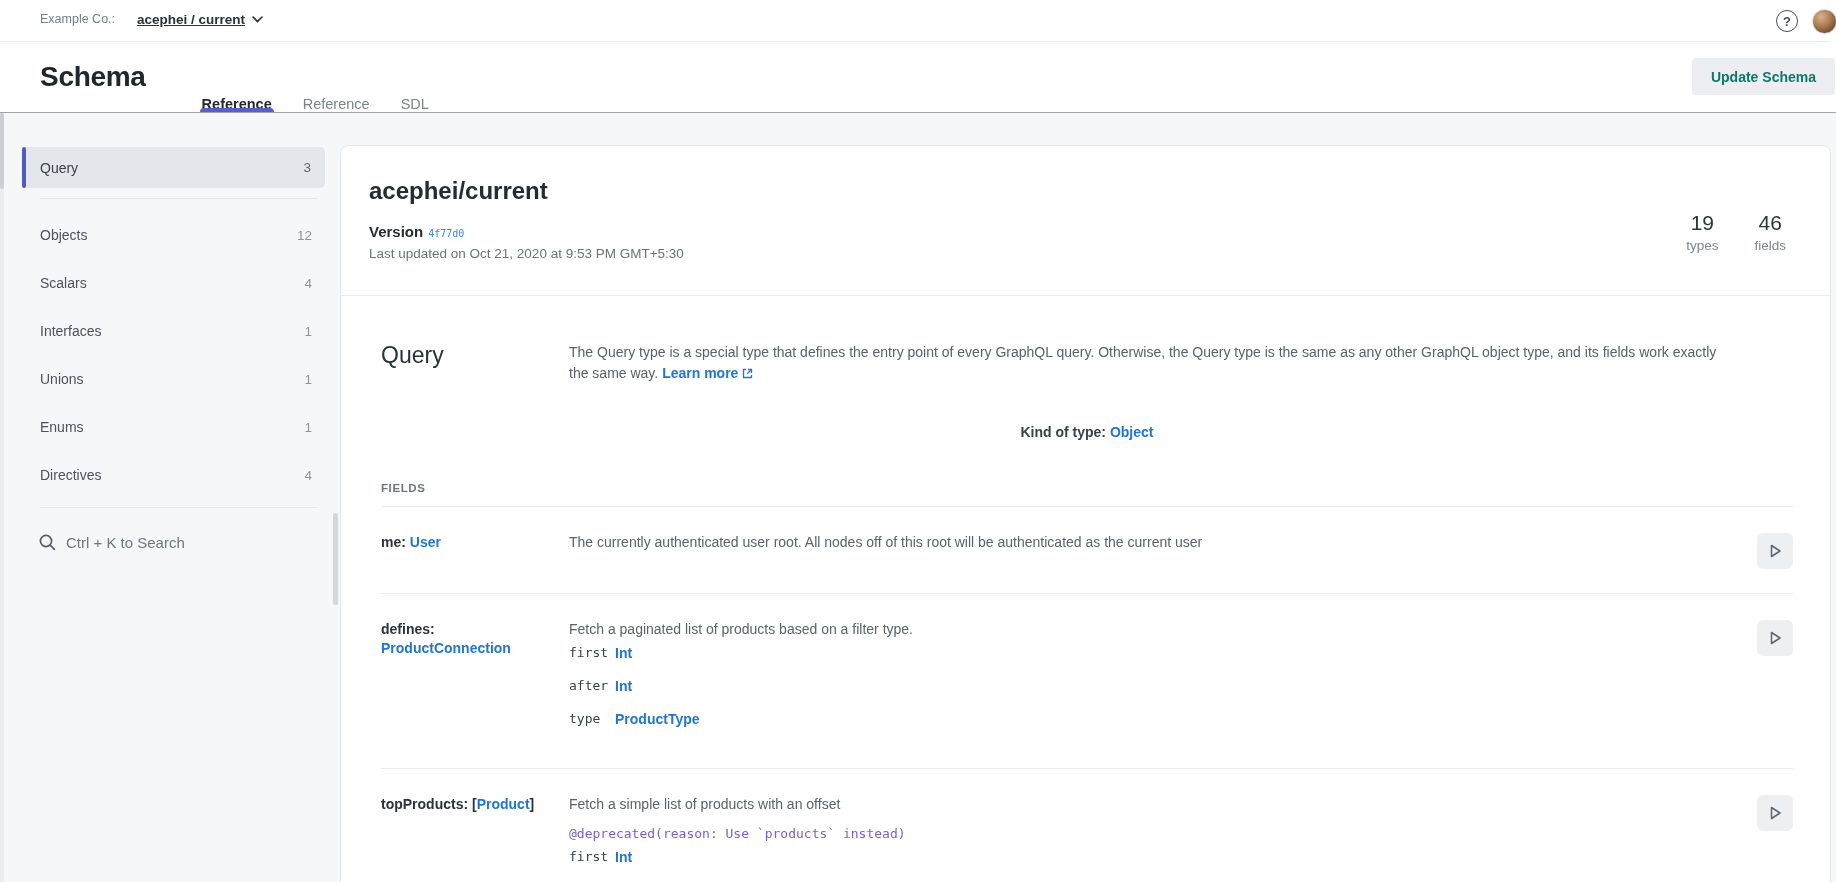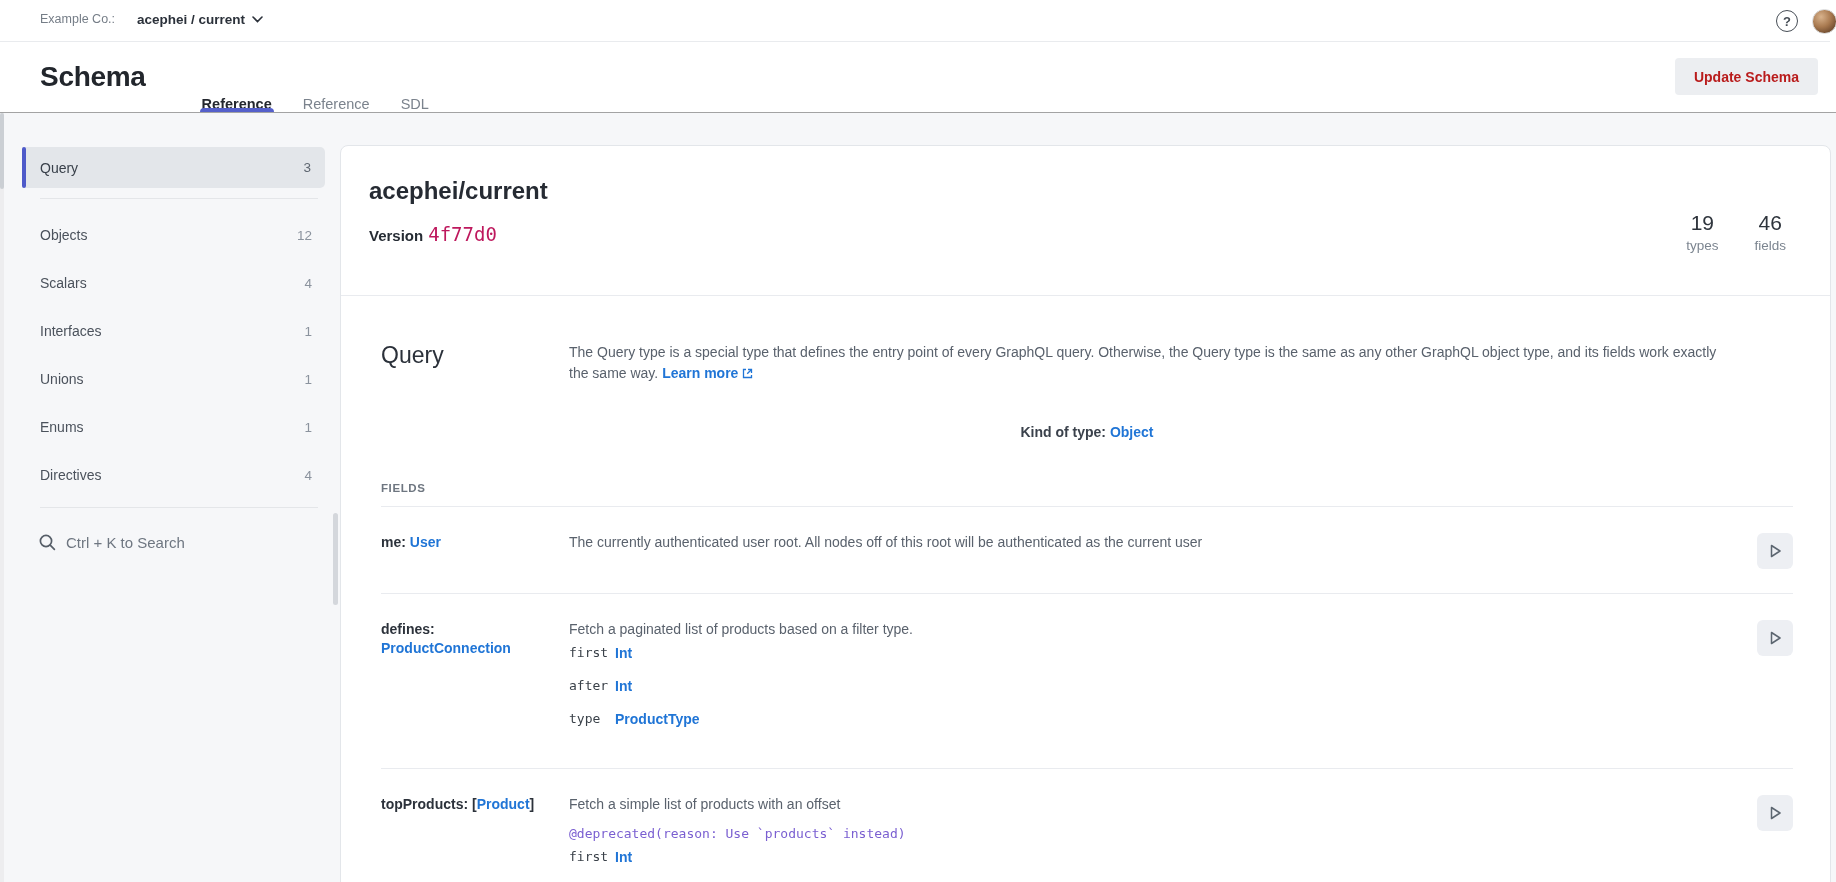--- a/index.html
+++ b/index.html
@@ -10,43 +10,43 @@
     -webkit-font-smoothing:antialiased;
   }
   .mono { font-family:"DejaVu Sans Mono","Liberation Mono",monospace; }
 
   
   .topbar { position:absolute; top:0; left:0; right:6px; height:42px;
             background:#fff; border-bottom:1px solid #e9ebee;
             display:flex; align-items:center; padding:0 0 3px 40px; }
   .brand-label { font-size:12.5px; color:#757d87; }
   .graph-selector { margin-left:22px; display:flex; align-items:center; gap:7px;
-                    font-size:13.5px; font-weight:700; color:#2b313a; cursor:pointer; }
+                    font-size:13.5px; font-weight:700; color:#2b313a; cursor:pointer;text-decoration:underline; }
   .topbar-right { position:absolute; right:0; top:0; height:42px; display:flex; align-items:center; }
   .help-icon { width:22px; height:22px; border:1.5px solid #474e56; border-radius:50%;
                display:flex; align-items:center; justify-content:center;
                font-size:13px; font-weight:700; color:#474e56; margin-right:14px; cursor:pointer; }
   .avatar { width:25px; height:25px; border-radius:50%; margin-right:-7px; flex:none;
             background:radial-gradient(circle at 35% 30%, #d8b28c 0%, #a97a50 45%, #6e4a2e 80%, #4a3120 100%);
             border:1px solid #d8d8d8; cursor:pointer; }
 
   
   .pageheader { position:absolute; top:42px; left:0; right:0; height:71px;
                 background:#fff; border-bottom:1px solid #a3a3a3;
                 display:flex; align-items:flex-end; padding-left:40px; }
   .page-title { font-size:28px; font-weight:700; color:#22262c; letter-spacing:-0.3px;
                 align-self:center; }
   .tabs { display:flex; margin-left:54px; gap:27px; }
   .tab { position:relative; display:flex; align-items:center; font-size:14.5px;
          color:#7b838d; cursor:pointer; padding:0 2px; }
   .tab.active { color:#23272e; font-weight:700; }
   .tab.active::after { content:""; position:absolute; left:0; right:0; bottom:0;
          height:4px; background:#5560cb; border-radius:4px 4px 0 0; }
-  .update-btn { position:absolute; right:18px; top:16px; height:37px; padding:4px 19px;
-         background:#eceef1; color:#b91c1c; font-size:14px; font-weight:600;
+  .update-btn { position:absolute; right:1px; top:16px; height:37px; padding:4px 19px;
+         background:#eceef1; color:#0f766e; font-size:14px; font-weight:600;
          border:none; border-radius:4px; font-family:inherit; }
 
   
   .page-body { position:absolute; top:113px; left:0; right:0; bottom:0; background:#f6f7f9; }
   .left-scroll-strip { position:absolute; left:0; top:0; bottom:0; width:4px; background:#ededef; }
   .left-scroll-thumb { position:absolute; left:0; top:0; width:4px; height:76px;
          background:#cbcfd4; border-radius:2px; }
 
   
   .sidebar { position:absolute; left:0; top:0; width:340px; bottom:0; }
@@ -65,21 +65,21 @@
   .side-scroll-thumb { position:absolute; right:2px; top:400px; width:5px; height:92px;
          background:#d4d7dc; border-radius:3px; }
 
   
   .card { position:absolute; left:340px; right:5px; top:32px; bottom:-10px;
           background:#fff; border:1px solid #e3e6ea; border-radius:8px 8px 0 0; overflow:hidden; }
   .card-header { height:150px; padding:30px 28px 0 28px; border-bottom:1px solid #e9ebef; position:relative; }
   .graph-title { font-size:24px; font-weight:700; color:#262b33; line-height:30px; margin-bottom:17px; }
   .version-line { font-size:15px; color:#262c34; }
   .version-label { font-weight:700; }
-  .version-value { font-size:19px; color:#be185d; margin-left:5px; }
+  .version-value { font-size:10px; color:#3b82f6; margin-left:5px; }
   .updated-line { margin-top:6px; font-size:13.5px; color:#6a727c; }
   .stats { position:absolute; top:64px; right:44px; display:flex; gap:36px; text-align:center; }
   .stat-value { font-size:21px; color:#2e343c; line-height:25px; }
   .stat-label { font-size:13.5px; color:#7c8590; margin-top:3px;text-align:center; }
 
   .section { padding:0 37px 0 40px; }
   .grid3 { display:grid; grid-template-columns:165px minmax(0,1fr) 36px; column-gap:23px; align-items:start; }
   .intro { padding-top:46px; }
   .type-title { font-size:23px; color:#2b313a; line-height:26px; }
   .type-desc { font-size:14px; color:#59616c; line-height:21px; max-width:1180px; }
@@ -181,20 +181,21 @@
     </div>
     <div class="side-scroll-thumb"></div>
   </div>
 
   <div class="card">
     <div class="card-header">
       <div class="graph-title">acephei/current</div>
       <div class="version-line">
         <span class="version-label">Version</span><span class="version-value mono">4f77d0</span>
       </div>
+      <div class="updated-line">Last updated on Oct 21, 2020 at 9:53 PM GMT+5:30</div>
       <div class="stats">
         <div class="stat">
           <div class="stat-value">19</div>
           <div class="stat-label">types</div>
         </div>
         <div class="stat">
           <div class="stat-value">46</div>
           <div class="stat-label">fields</div>
         </div>
       </div>

